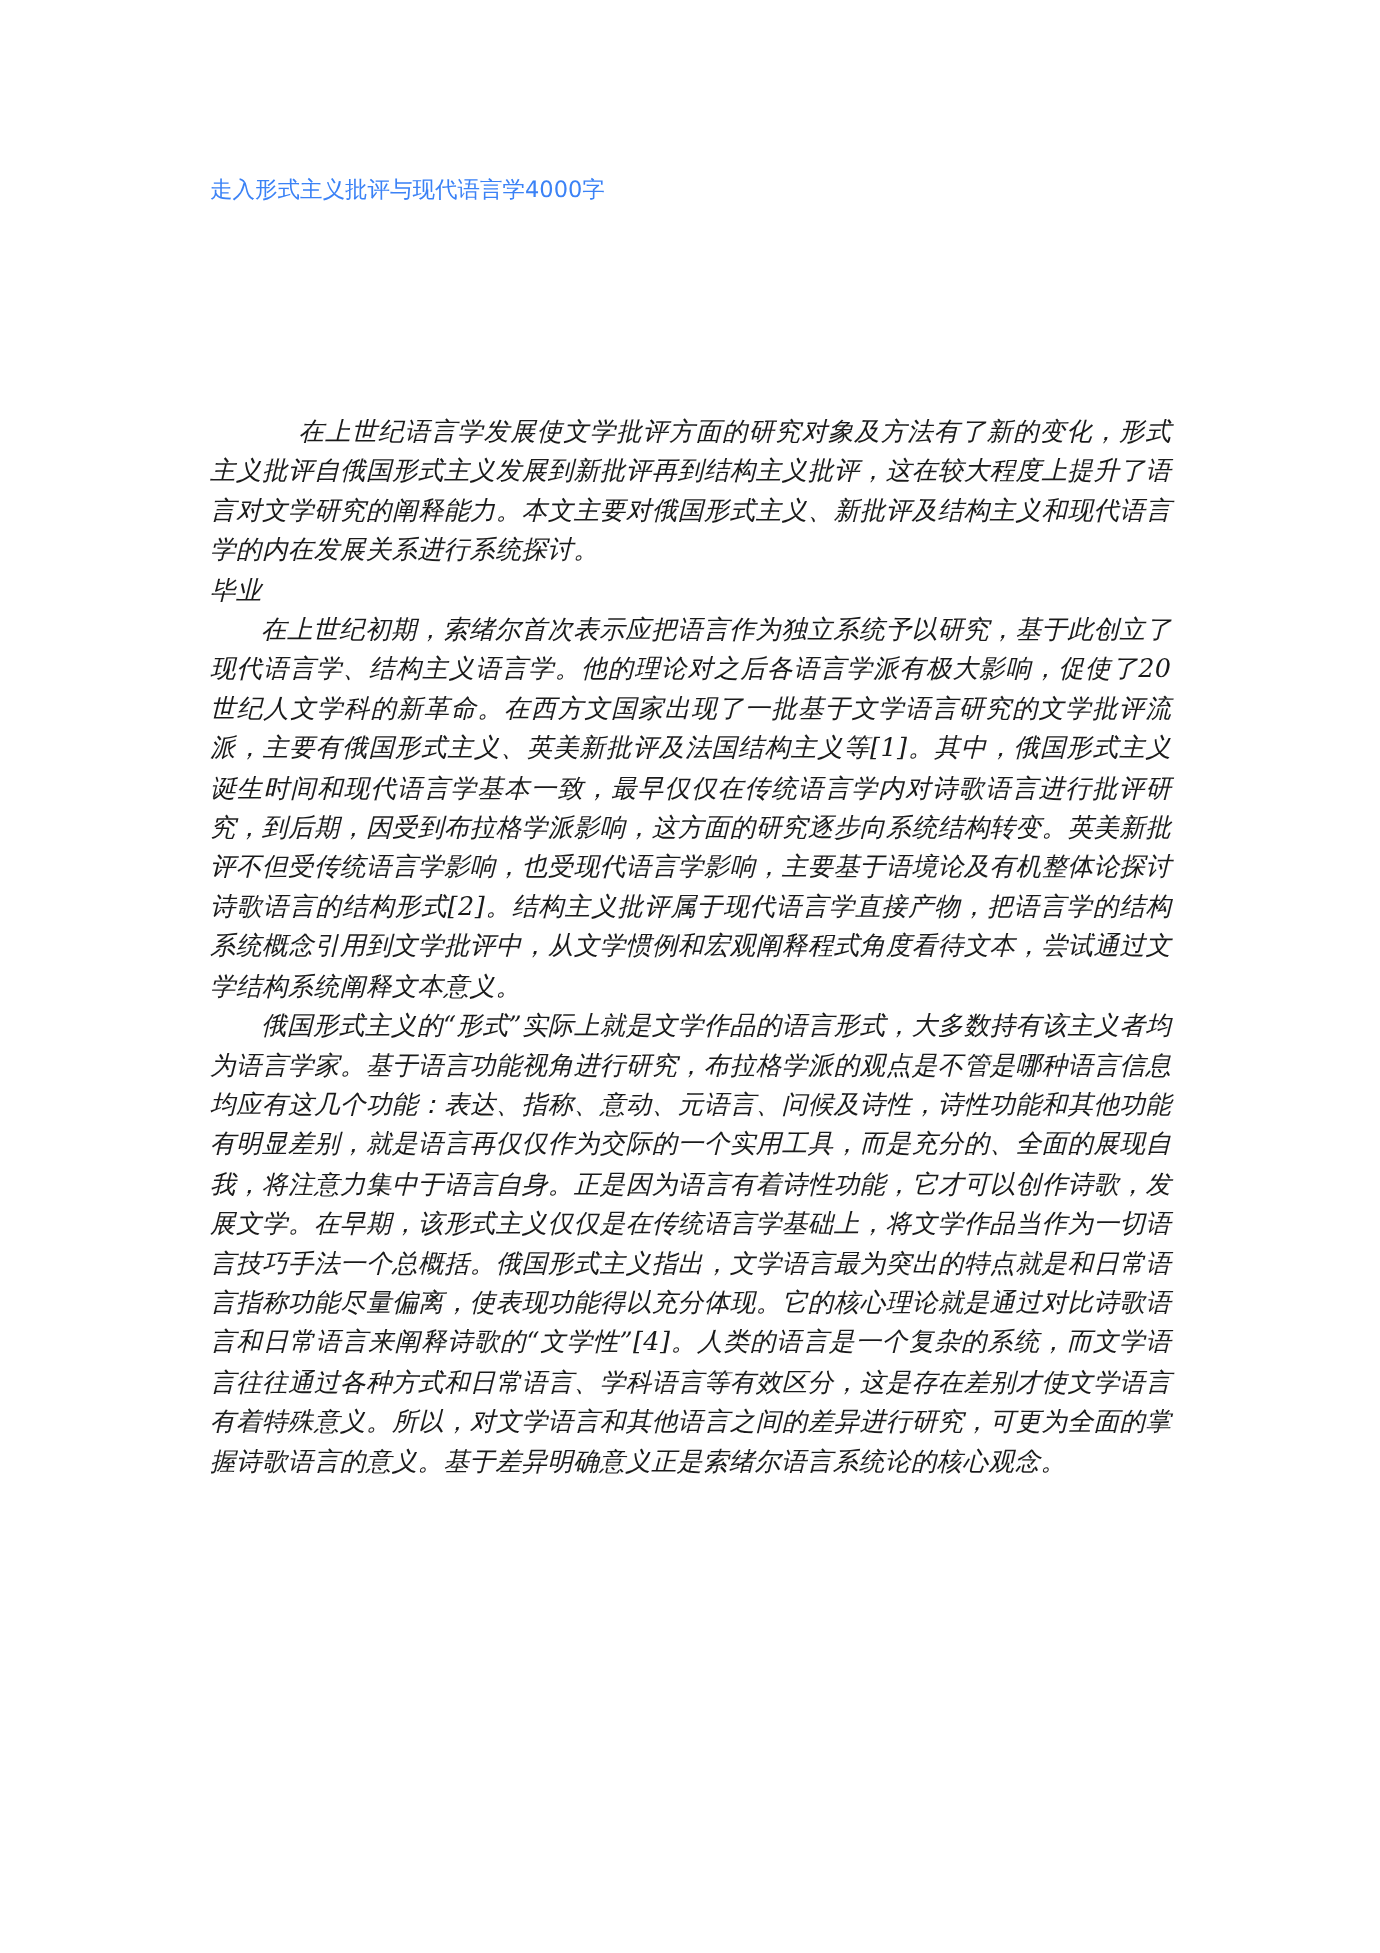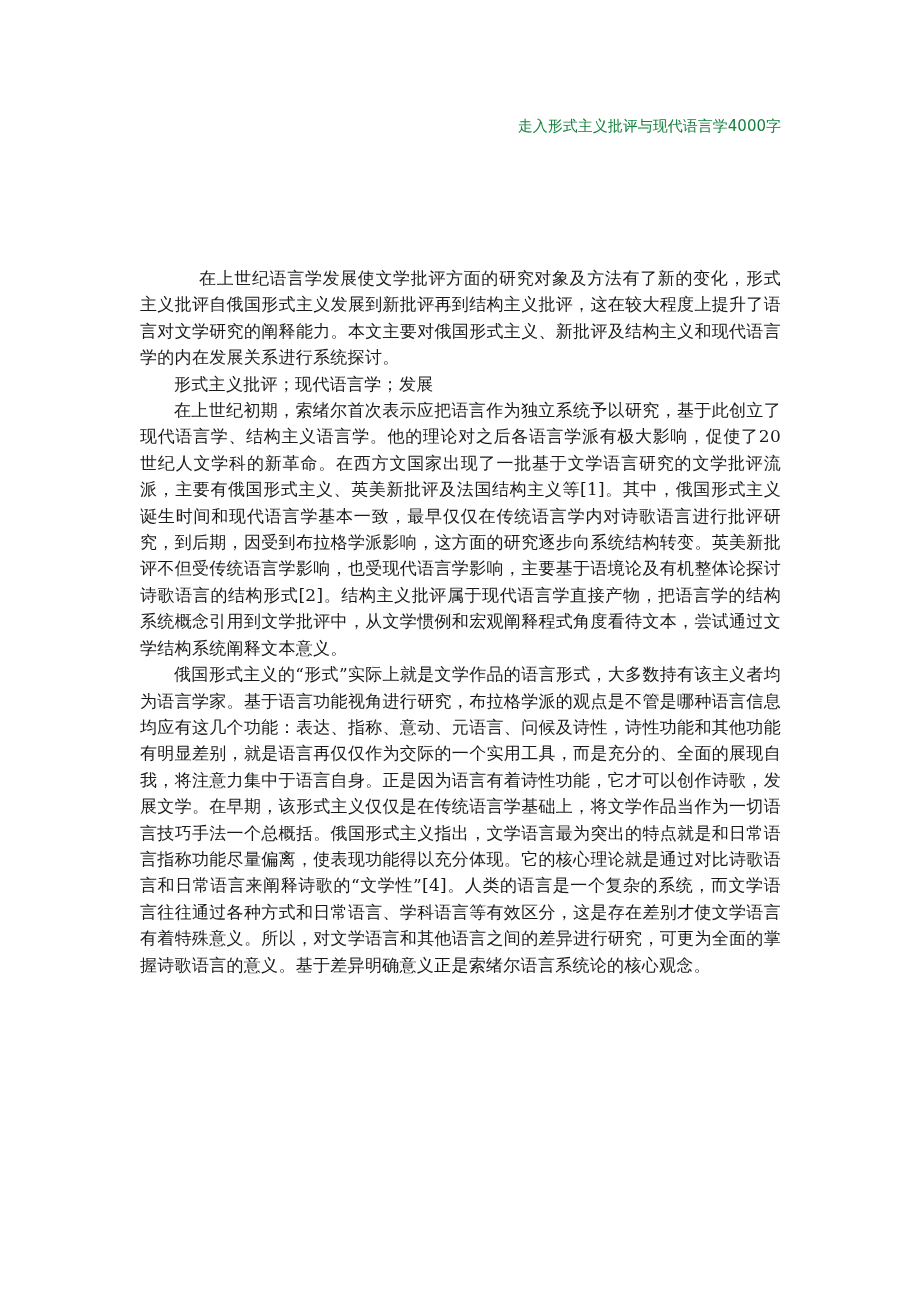--- a/index.html
+++ b/index.html
@@ -5,38 +5,38 @@
     html, body { margin: 0; padding: 0; background: #ffffff; }
     body { width: 920px; height: 1302px; position: relative; overflow: hidden; }
     .page {
       position: absolute; left: 140px; top: 0; width: 641px;
       color: #1a1a1a;
       font-family: "DejaVu Serif", "Liberation Serif", serif;
       font-size: 17px;
     }
     .title {
       position: absolute; left: 0; top: 117px; width: 641px;
-      text-align: right; font-size: 15px;
+      text-align: left; font-size: 15px;
       font-family: "DejaVu Sans", "Liberation Sans", sans-serif;
-      color: #15803d;
+      color: #3b82f6;
     }
     .body {
-      position: absolute; left: 0; top: 265px; width: 641px;
+      position: absolute; left: 0; top: 275px; width: 641px;
       line-height: 26.4px; letter-spacing: 0.3px;
-      text-align: justify; text-justify: inter-character;
+      text-align: justify; text-justify: inter-character; font-style: italic;
     }
     .body p { margin: 0; }
     .abstract { text-indent: 59px; }
     .indent { text-indent: 34px; }
     .noindent { text-indent: 0; }
   </style>
 </head>
 <body>
 
 <div class="page">
   <div class="title">走入形式主义批评与现代语言学4000字</div>
   <div class="body">
     <p class="abstract">在上世纪语言学发展使文学批评方面的研究对象及方法有了新的变化，形式主义批评自俄国形式主义发展到新批评再到结构主义批评，这在较大程度上提升了语言对文学研究的阐释能力。本文主要对俄国形式主义、新批评及结构主义和现代语言学的内在发展关系进行系统探讨。</p>
-    <p class="indent">形式主义批评；现代语言学；发展</p>
+    <p class="noindent">毕业</p>
     <p class="indent">在上世纪初期，索绪尔首次表示应把语言作为独立系统予以研究，基于此创立了现代语言学、结构主义语言学。他的理论对之后各语言学派有极大影响，促使了20世纪人文学科的新革命。在西方文国家出现了一批基于文学语言研究的文学批评流派，主要有俄国形式主义、英美新批评及法国结构主义等[1]。其中，俄国形式主义诞生时间和现代语言学基本一致，最早仅仅在传统语言学内对诗歌语言进行批评研究，到后期，因受到布拉格学派影响，这方面的研究逐步向系统结构转变。英美新批评不但受传统语言学影响，也受现代语言学影响，主要基于语境论及有机整体论探讨诗歌语言的结构形式[2]。结构主义批评属于现代语言学直接产物，把语言学的结构系统概念引用到文学批评中，从文学惯例和宏观阐释程式角度看待文本，尝试通过文学结构系统阐释文本意义。</p>
     <p class="indent">俄国形式主义的“形式”实际上就是文学作品的语言形式，大多数持有该主义者均为语言学家。基于语言功能视角进行研究，布拉格学派的观点是不管是哪种语言信息均应有这几个功能：表达、指称、意动、元语言、问候及诗性，诗性功能和其他功能有明显差别，就是语言再仅仅作为交际的一个实用工具，而是充分的、全面的展现自我，将注意力集中于语言自身。正是因为语言有着诗性功能，它才可以创作诗歌，发展文学。在早期，该形式主义仅仅是在传统语言学基础上，将文学作品当作为一切语言技巧手法一个总概括。俄国形式主义指出，文学语言最为突出的特点就是和日常语言指称功能尽量偏离，使表现功能得以充分体现。它的核心理论就是通过对比诗歌语言和日常语言来阐释诗歌的“文学性”[4]。人类的语言是一个复杂的系统，而文学语言往往通过各种方式和日常语言、学科语言等有效区分，这是存在差别才使文学语言有着特殊意义。所以，对文学语言和其他语言之间的差异进行研究，可更为全面的掌握诗歌语言的意义。基于差异明确意义正是索绪尔语言系统论的核心观念。</p>
   </div>
 </div>
 
 </body></html>

